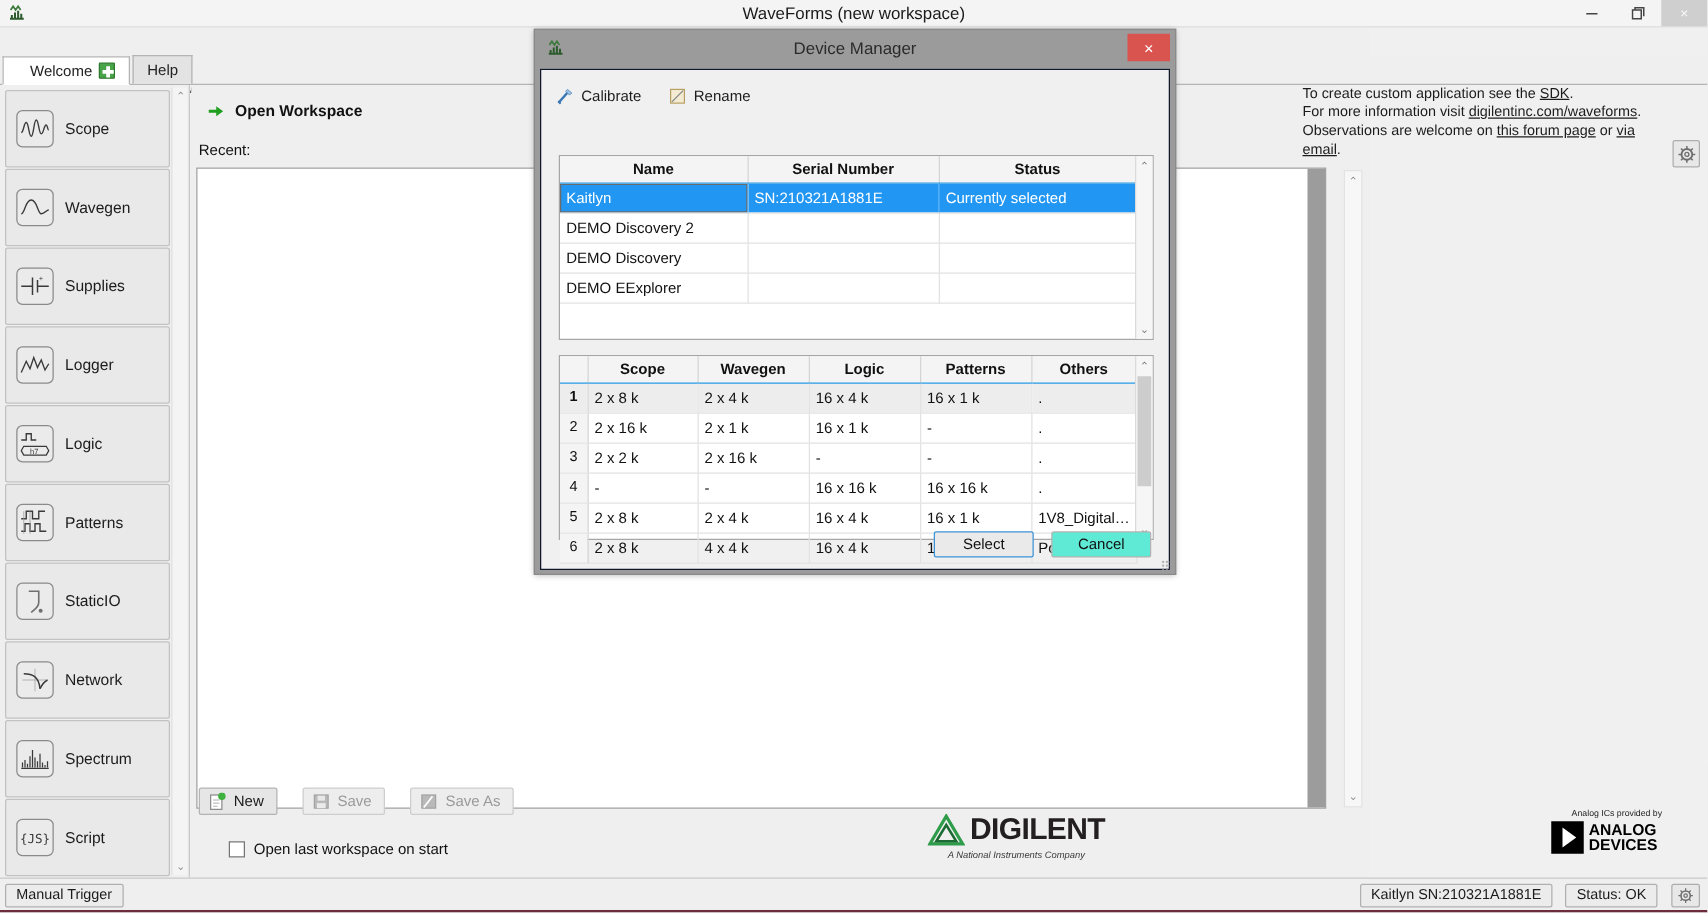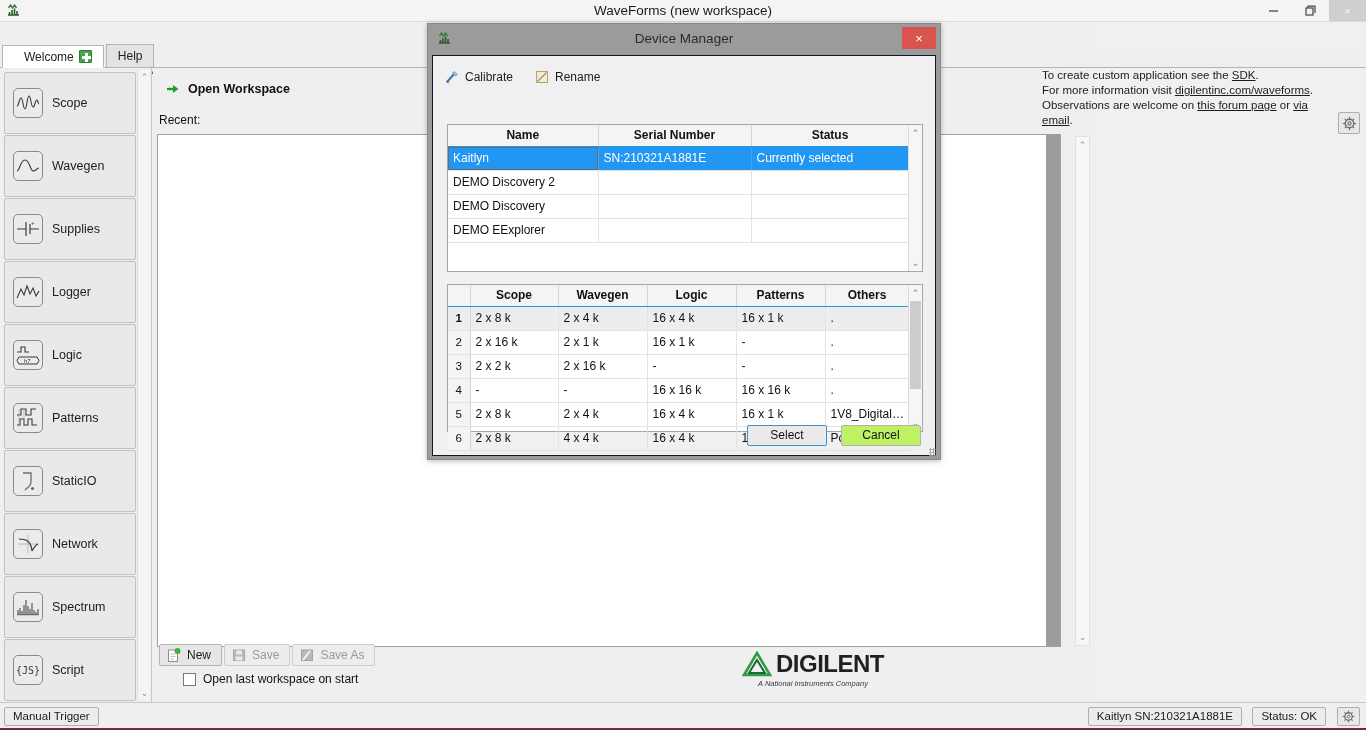--- a/index.html
+++ b/index.html
@@ -107,21 +107,21 @@
   .open-ws .arrow-ico { width: 14px; height: 14px; }
   .recent-lbl { position: absolute; left: 6px; top: 45px; font-size: 12px; color: #111; }
   .recent-box {
     position: absolute; left: 4px; top: 66px; right: 4px; height: 513px;
     background: #fff; border: 1px solid #a0a0a0;
   }
   .recent-box .rscroll {
     position: absolute; right: 0; top: 0; width: 14px; bottom: 0;
     background: #9c9c9c;
   }
-  .bottom-bar { position: absolute; left: 6px; bottom: 36px; display: flex; gap: 2px; }
+  .bottom-bar { position: absolute; left: 6px; bottom: 50px; display: flex; gap: 20px; }
   .wbtn2 {
     height: 22px; padding: 0 10px 0 7px; display: flex; align-items: center; gap: 6px;
     background: #e6e6e6; border: 1px solid #b3b3b3; border-radius: 2px;
     font-size: 12px; color: #1b1b1b;
   }
   .wbtn2.disabled { color: #9a9a9a; border-color: #cdcdcd; background: #ededed; }
   .chk-row { position: absolute; left: 6px; bottom: 16px; display: flex; align-items: center; gap: 7px; padding-left: 24px; }
   .chkbox { width: 13px; height: 13px; background: #fff; border: 1px solid #767676; }
   .chk-row .lbl { font-size: 12px; color: #111; }
 
@@ -266,21 +266,21 @@
   .grid .gscroll .arr.up { top: 1px; }
   .grid .gscroll .arr.dn { bottom: 1px; }
   .grid .gscroll .thumb {
     position: absolute; left: 1px; width: 11px; background: #cdcdcd;
   }
   .dlg-footer {
     position: absolute; right: 14px; bottom: 9px; display: flex; gap: 14px;
   }
   .dbtn {
     width: 80px; height: 21px; font-size: 12px; text-align: center; line-height: 19px;
-    background: #bef264; border: 1px solid #b2b2b2; border-radius: 2px; color: #111;
+    background: #5eead4; border: 1px solid #b2b2b2; border-radius: 2px; color: #111;
   }
   .dbtn.primary { border: 1px solid #3b93d6; background: #eaeaea; }
   .dlg-resize {
     position: absolute; right: 2px; bottom: 2px; width: 9px; height: 9px;
     background:
       radial-gradient(circle at 1.5px 1.5px, #9a9a9a 1px, transparent 1.2px) 0 0/3px 3px;
     opacity: 0.8;
   }
   svg { display: block; }
 </style>
@@ -540,20 +540,32 @@
         <svg width="30" height="26" viewBox="0 0 30 26">
           <path d="M15 2 L28 24 H2 Z" fill="none" stroke="#2e9c4a" stroke-width="2.6"></path>
           <path d="M15 9 L23 22 H7 Z" fill="none" stroke="#1c6b33" stroke-width="2"></path>
         </svg>
       </span>
       <span class="dtxt">DIGILENT</span>
     </div>
     <div class="sub">A National Instruments Company</div>
   </div>
 
+  <div class="brand-adi">
+    <div class="top">Analog ICs provided by</div>
+    <div class="row">
+      <span class="tri">
+          <i></i>
+        </span>
+      <span>
+        <span class="nm" style="display:block">ANALOG</span>
+        <span class="nm" style="display:block">DEVICES</span>
+      </span>
+    </div>
+  </div>
 
   <div class="statusbar">
     <div class="sbtn mt">Manual Trigger</div>
     <div class="sbtn dev">Kaitlyn SN:210321A1881E</div>
     <div class="sbtn st">Status: OK</div>
     <div class="gear">
       <span>
         <svg width="13" height="13" viewBox="0 0 15 15">
           <circle cx="7.5" cy="7.5" r="4.3" fill="none" stroke="#6e6e6e" stroke-width="1.5"></circle>
           <circle cx="7.5" cy="7.5" r="1.6" fill="none" stroke="#6e6e6e" stroke-width="1.1"></circle>

